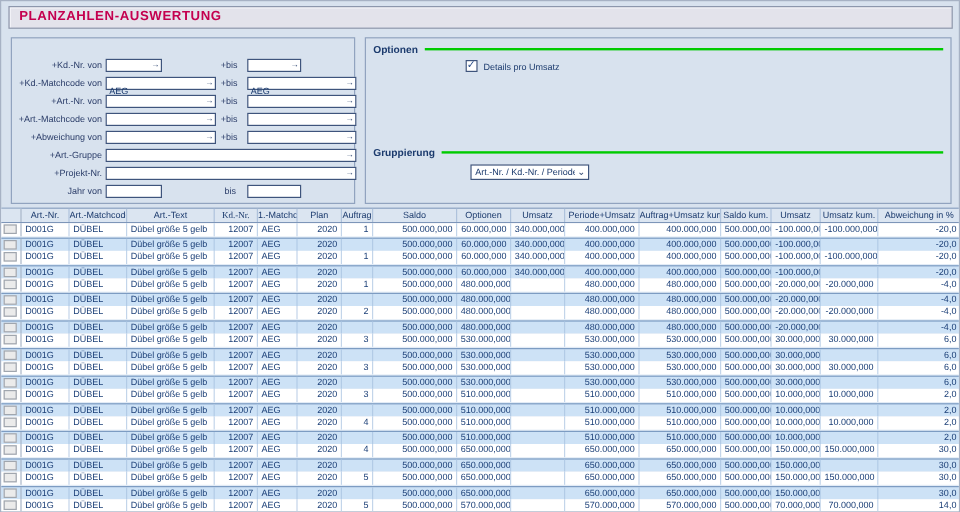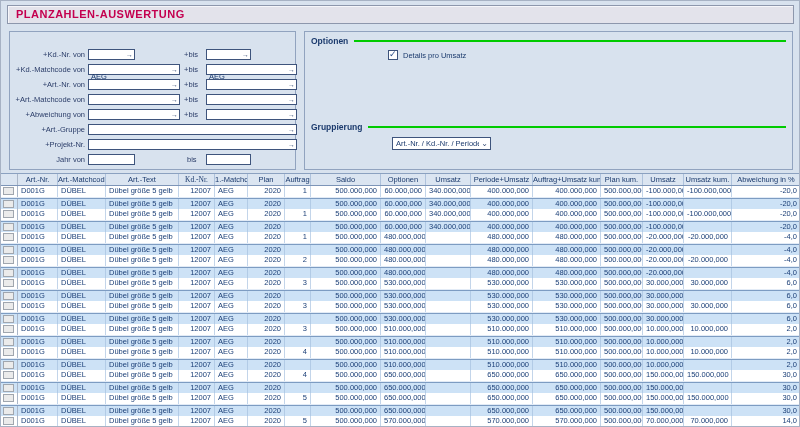--- a/index.html
+++ b/index.html
@@ -174,21 +174,21 @@
       <div class="hcell" style="width: 73px;">Art.-Text</div>
       <div class="hcell" style="width: 36px; font-family: Liberation Serif, serif;">Kd.-Nr.</div>
       <div class="hcell" style="width: 33px;">1.-Matchcoc</div>
       <div class="hcell" style="width: 37px;">Plan</div>
       <div class="hcell" style="width: 26px;">Auftrag</div>
       <div class="hcell" style="width: 70px;">Saldo</div>
       <div class="hcell" style="width: 45px;">Optionen</div>
       <div class="hcell" style="width: 45px;">Umsatz</div>
       <div class="hcell" style="width: 62px;">Periode+Umsatz</div>
       <div class="hcell" style="width: 68px;">Auftrag+Umsatz kum.</div>
-      <div class="hcell" style="width: 42px;">Plan kum.</div>
+      <div class="hcell" style="width: 42px;">Saldo kum.</div>
       <div class="hcell" style="width: 41px;">Umsatz</div>
       <div class="hcell" style="width: 48px;">Umsatz kum.</div>
       <div class="hcell" style="width: 69px;">Abweichung in %</div>
     </div>
   <div id="gbody">
       <div class="row">
         <div class="gut">
           <i></i>
         </div>
         <div class="c L" style="width: 40px;">D001G</div>

